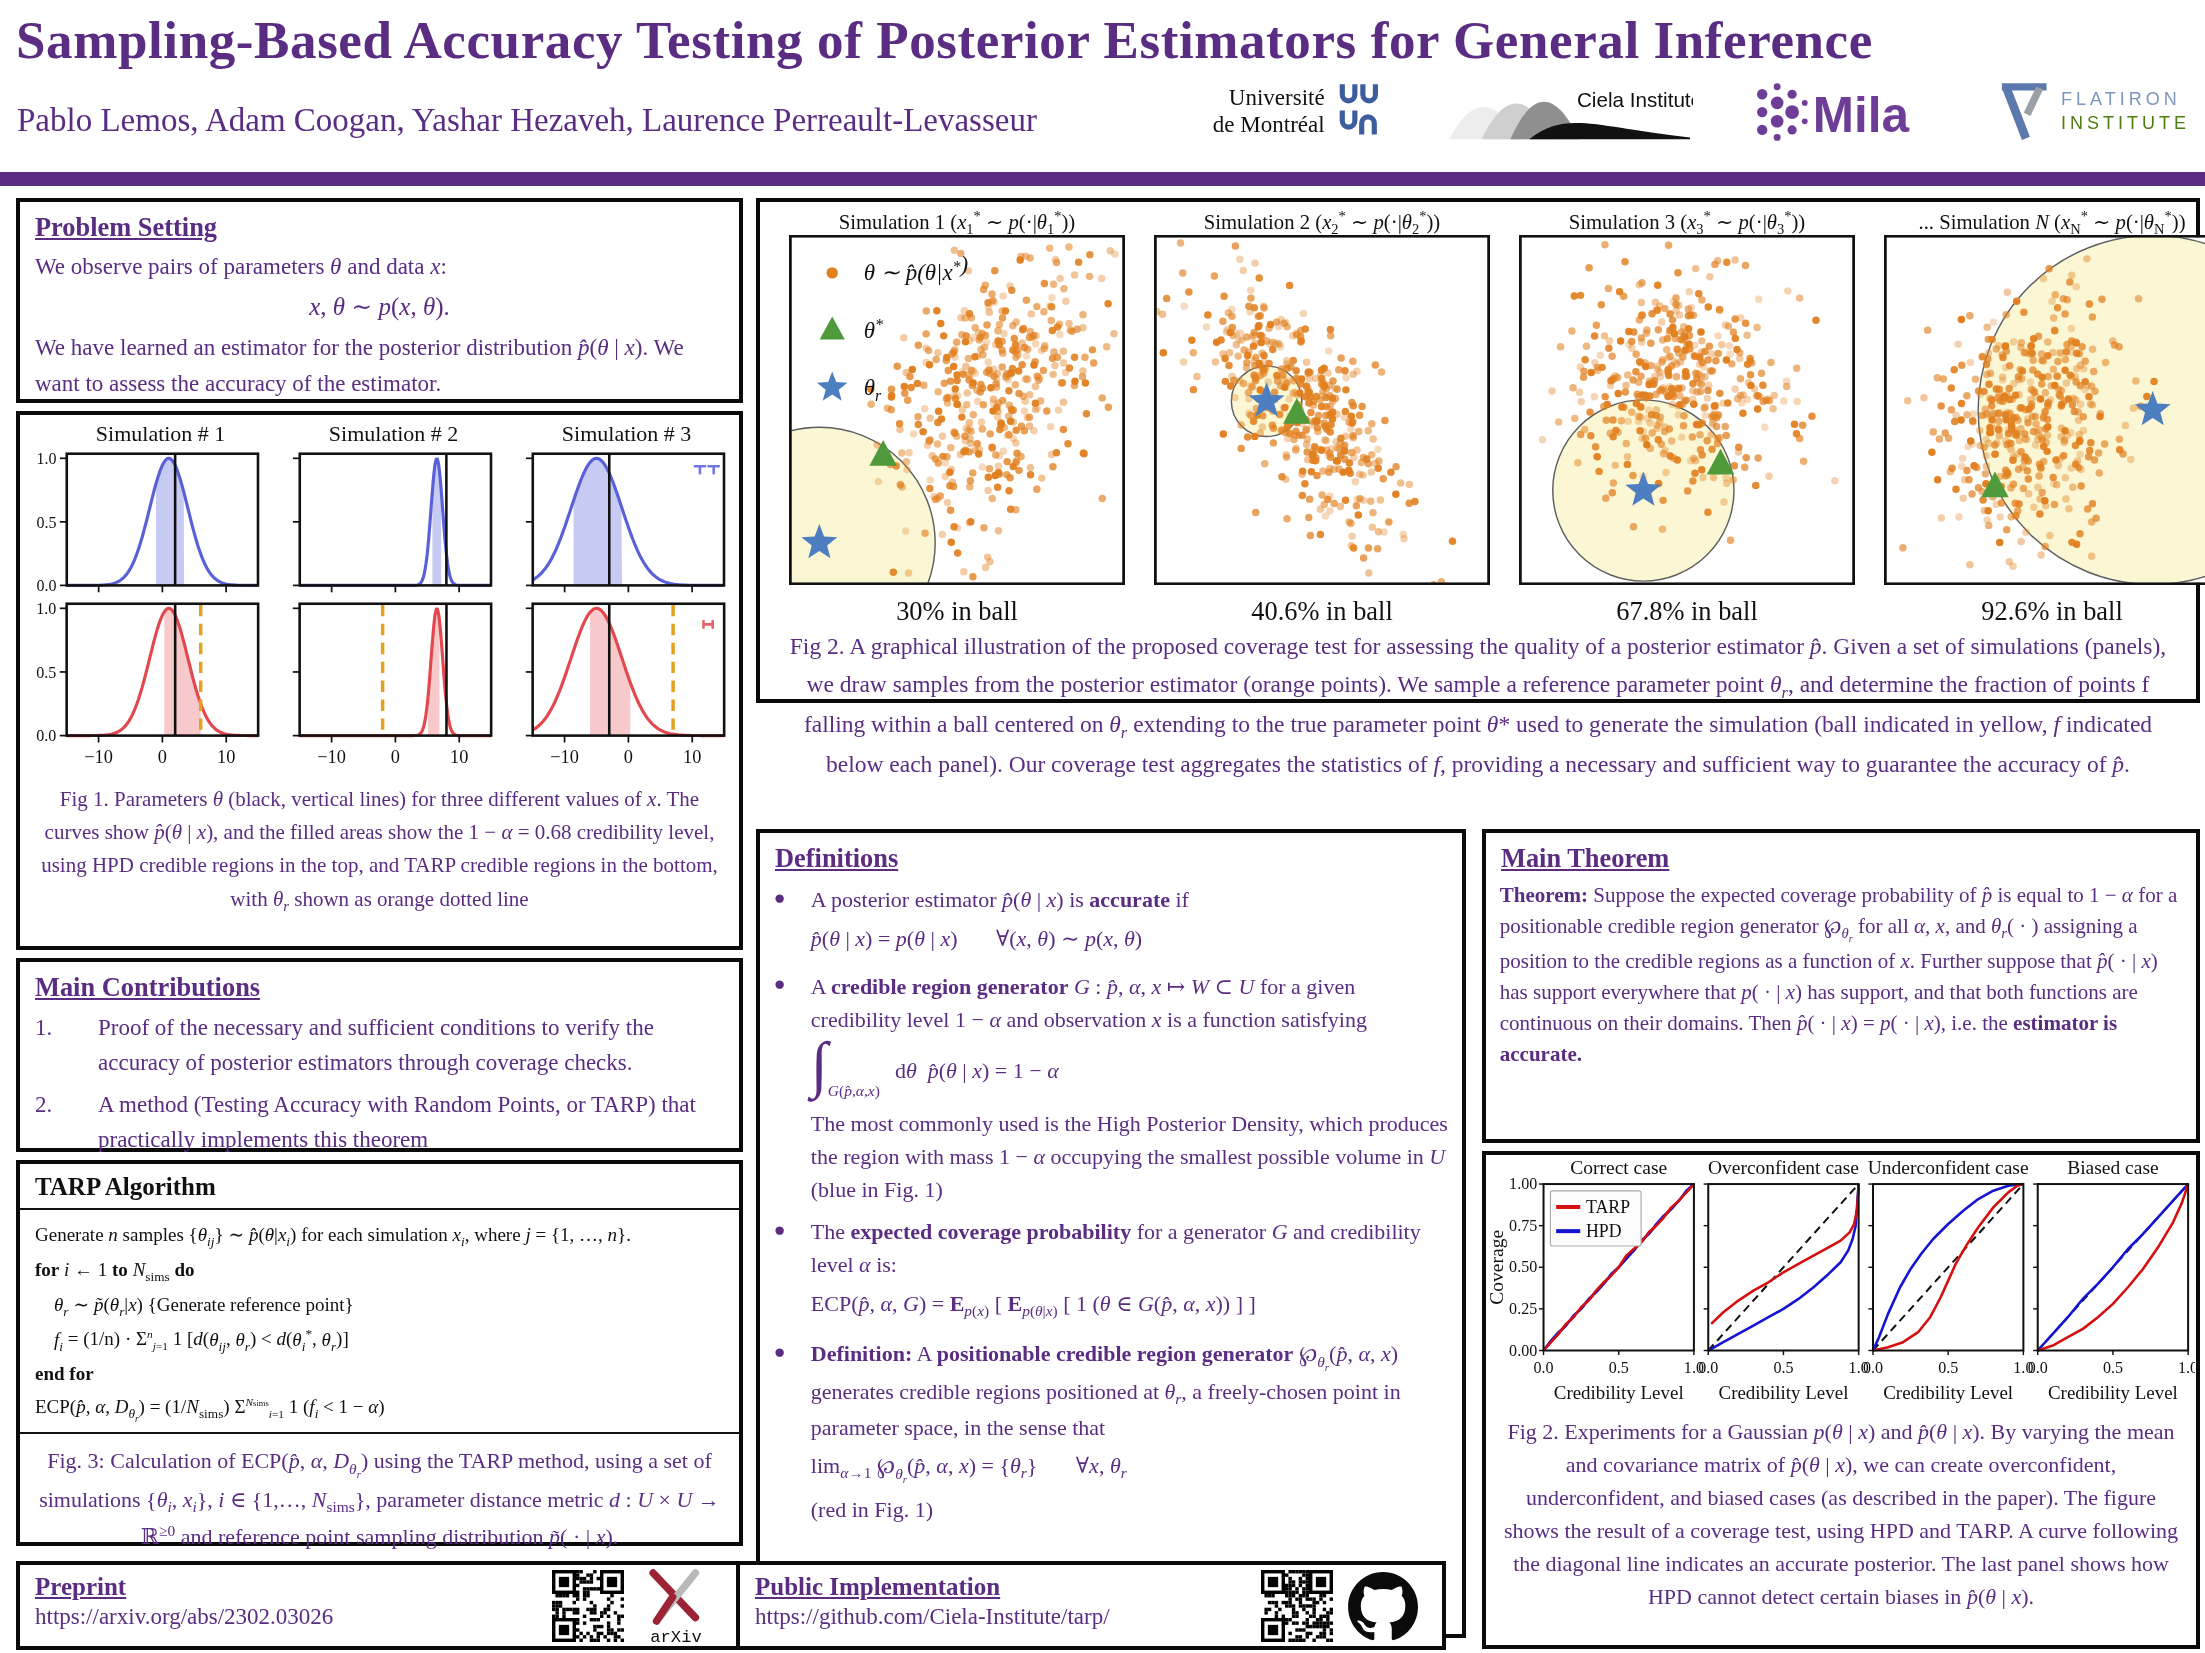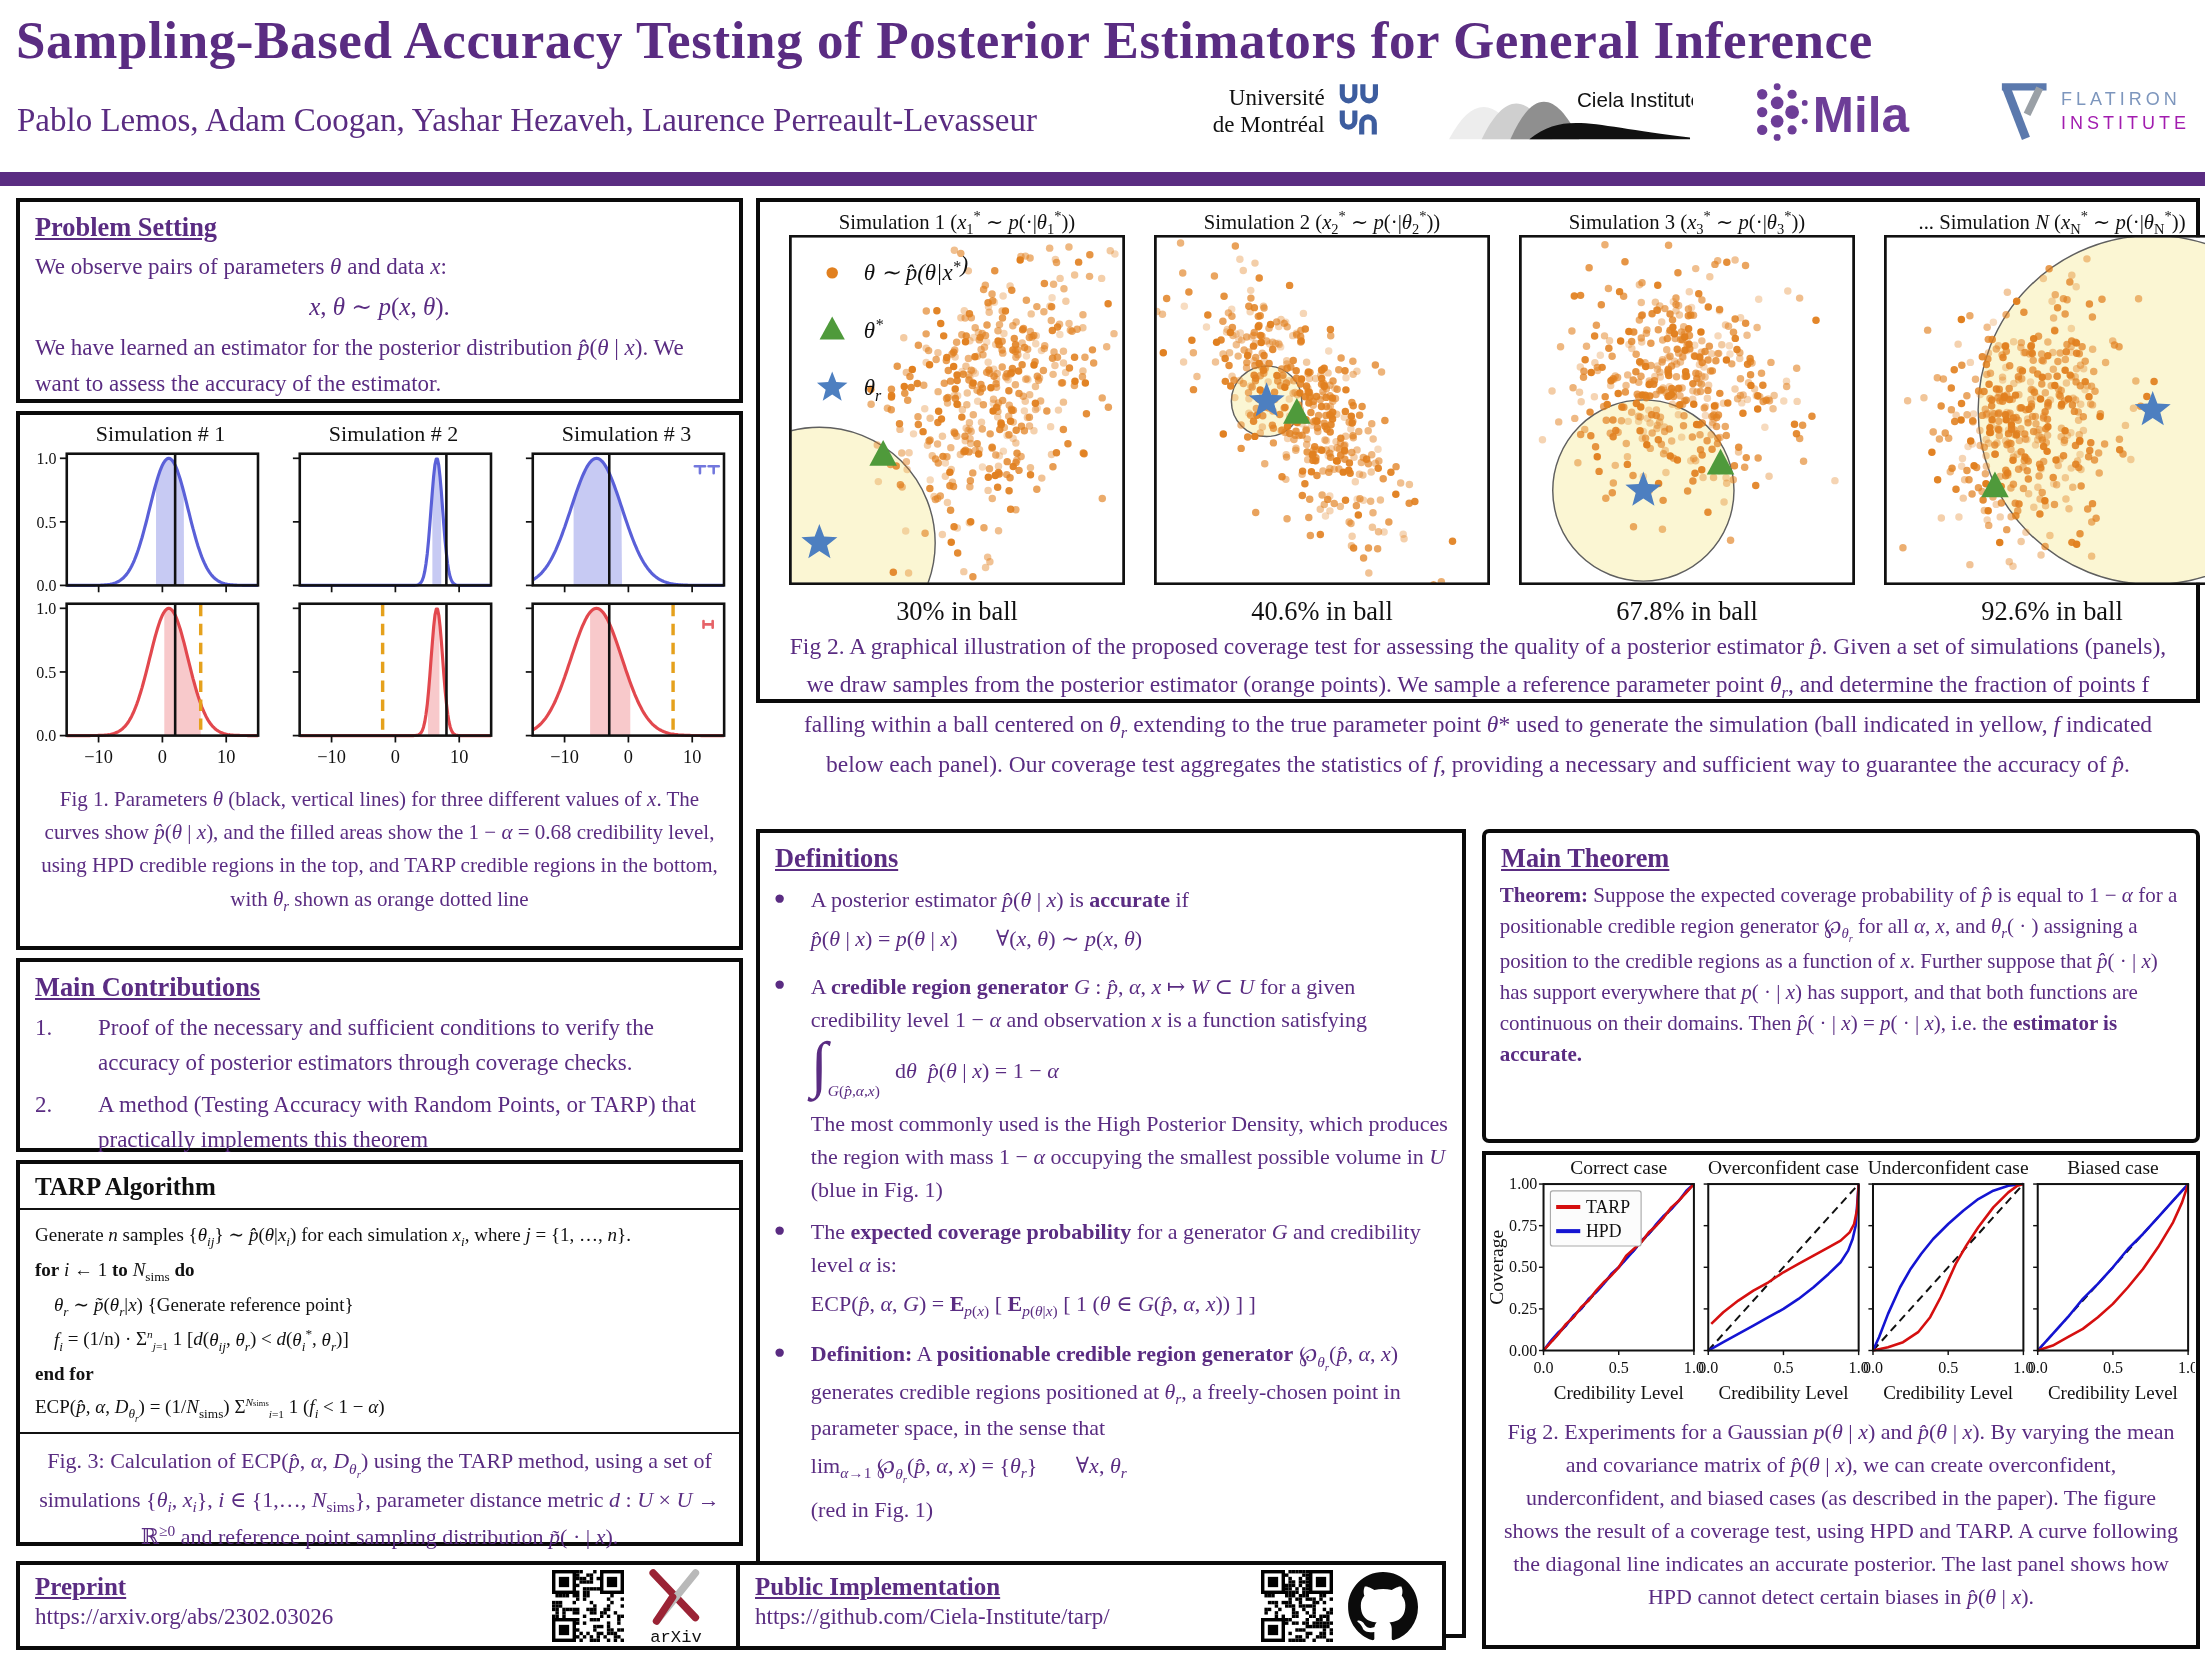--- a/index.html
+++ b/index.html
@@ -52,21 +52,21 @@
   #box-defs{left:756px;top:829px;width:710px;height:809px;}
   .bullet-row{display:flex;margin:9.2px 13.8px 0 13.8px;}
   .bullet-dot{width:37px;flex:none;font-size:19.5px;padding-top:3.4px;color:#5a2c82;}
   .bullet-body{font-size:22px;line-height:1.5;color:#5a2c82;}
   .formula{font-size:22px;margin:5.7px 0;}
   .int-row{display:flex;align-items:center;gap:15px;margin:2.3px 0 4.6px 0;}
   .int-sym{font-size:62px;line-height:.85;font-style:normal;}
   .int-sub{font-size:15.5px;margin-top:-15px;margin-left:17px;display:block;}
   sub,sup{font-size:70%;}
   
-  #box-theorem{left:1482px;top:829px;width:718px;height:314px;border-radius:7px;}
+  #box-theorem{left:1482px;top:829px;width:718px;height:314px;}
   #theorem-body{font-size:21px;line-height:1.47;margin:0 13.8px;}
   
   #box-coverage{left:1482px;top:1151px;width:718px;height:498px;}
   #coverage-svg{position:absolute;left:3.4px;top:3.4px;}
   #coverage-caption{position:absolute;left:12.6px;right:12.6px;top:260px;font-size:22px;line-height:1.5;}
   
   .logo{display:flex;align-items:center;gap:9.2px;}
   .logo-text-sm{font-family:"Liberation Sans",sans-serif;color:#111;}
 </style>
 </head>
@@ -119,21 +119,21 @@
     </svg>
   </div>
   <div class="logo">
     <svg width="55" height="63" viewBox="0 0 95 110">
       <path d="M8,12 h78" stroke="#5b79ad" stroke-width="13"></path>
       <path d="M16,14 L50,102" stroke="#5b79ad" stroke-width="15"></path>
       <path d="M74,14 L52,60" stroke="#9aa0a6" stroke-width="13"></path>
     </svg>
     <div class="logo-text-sm" style="font-size:18px;letter-spacing:4px;line-height:1.3;">
       <div style="color:#7d96bd;">FLATIRON</div>
-      <div style="color:#a21caf;">INSTITUTE</div>
+      <div style="color:#4d7c0f;">INSTITUTE</div>
     </div>
   </div>
 </div>
 <div class="abs" id="purple-bar"></div>
 
 <div class="box" id="box-problem">
   <div class="sec-head">Problem Setting</div>
   <div class="body-text">We observe pairs of parameters <i>θ</i> and data <i>x</i>:</div>
   <div class="body-text" id="ps-eq"><i>x</i>, <i>θ</i> ∼ <i>p</i>(<i>x</i>, <i>θ</i>).</div>
   <div class="body-text">We have learned an estimator for the posterior distribution <i>p̂</i>(<i>θ</i> | <i>x</i>). We want to assess the accuracy of the estimator.</div>

